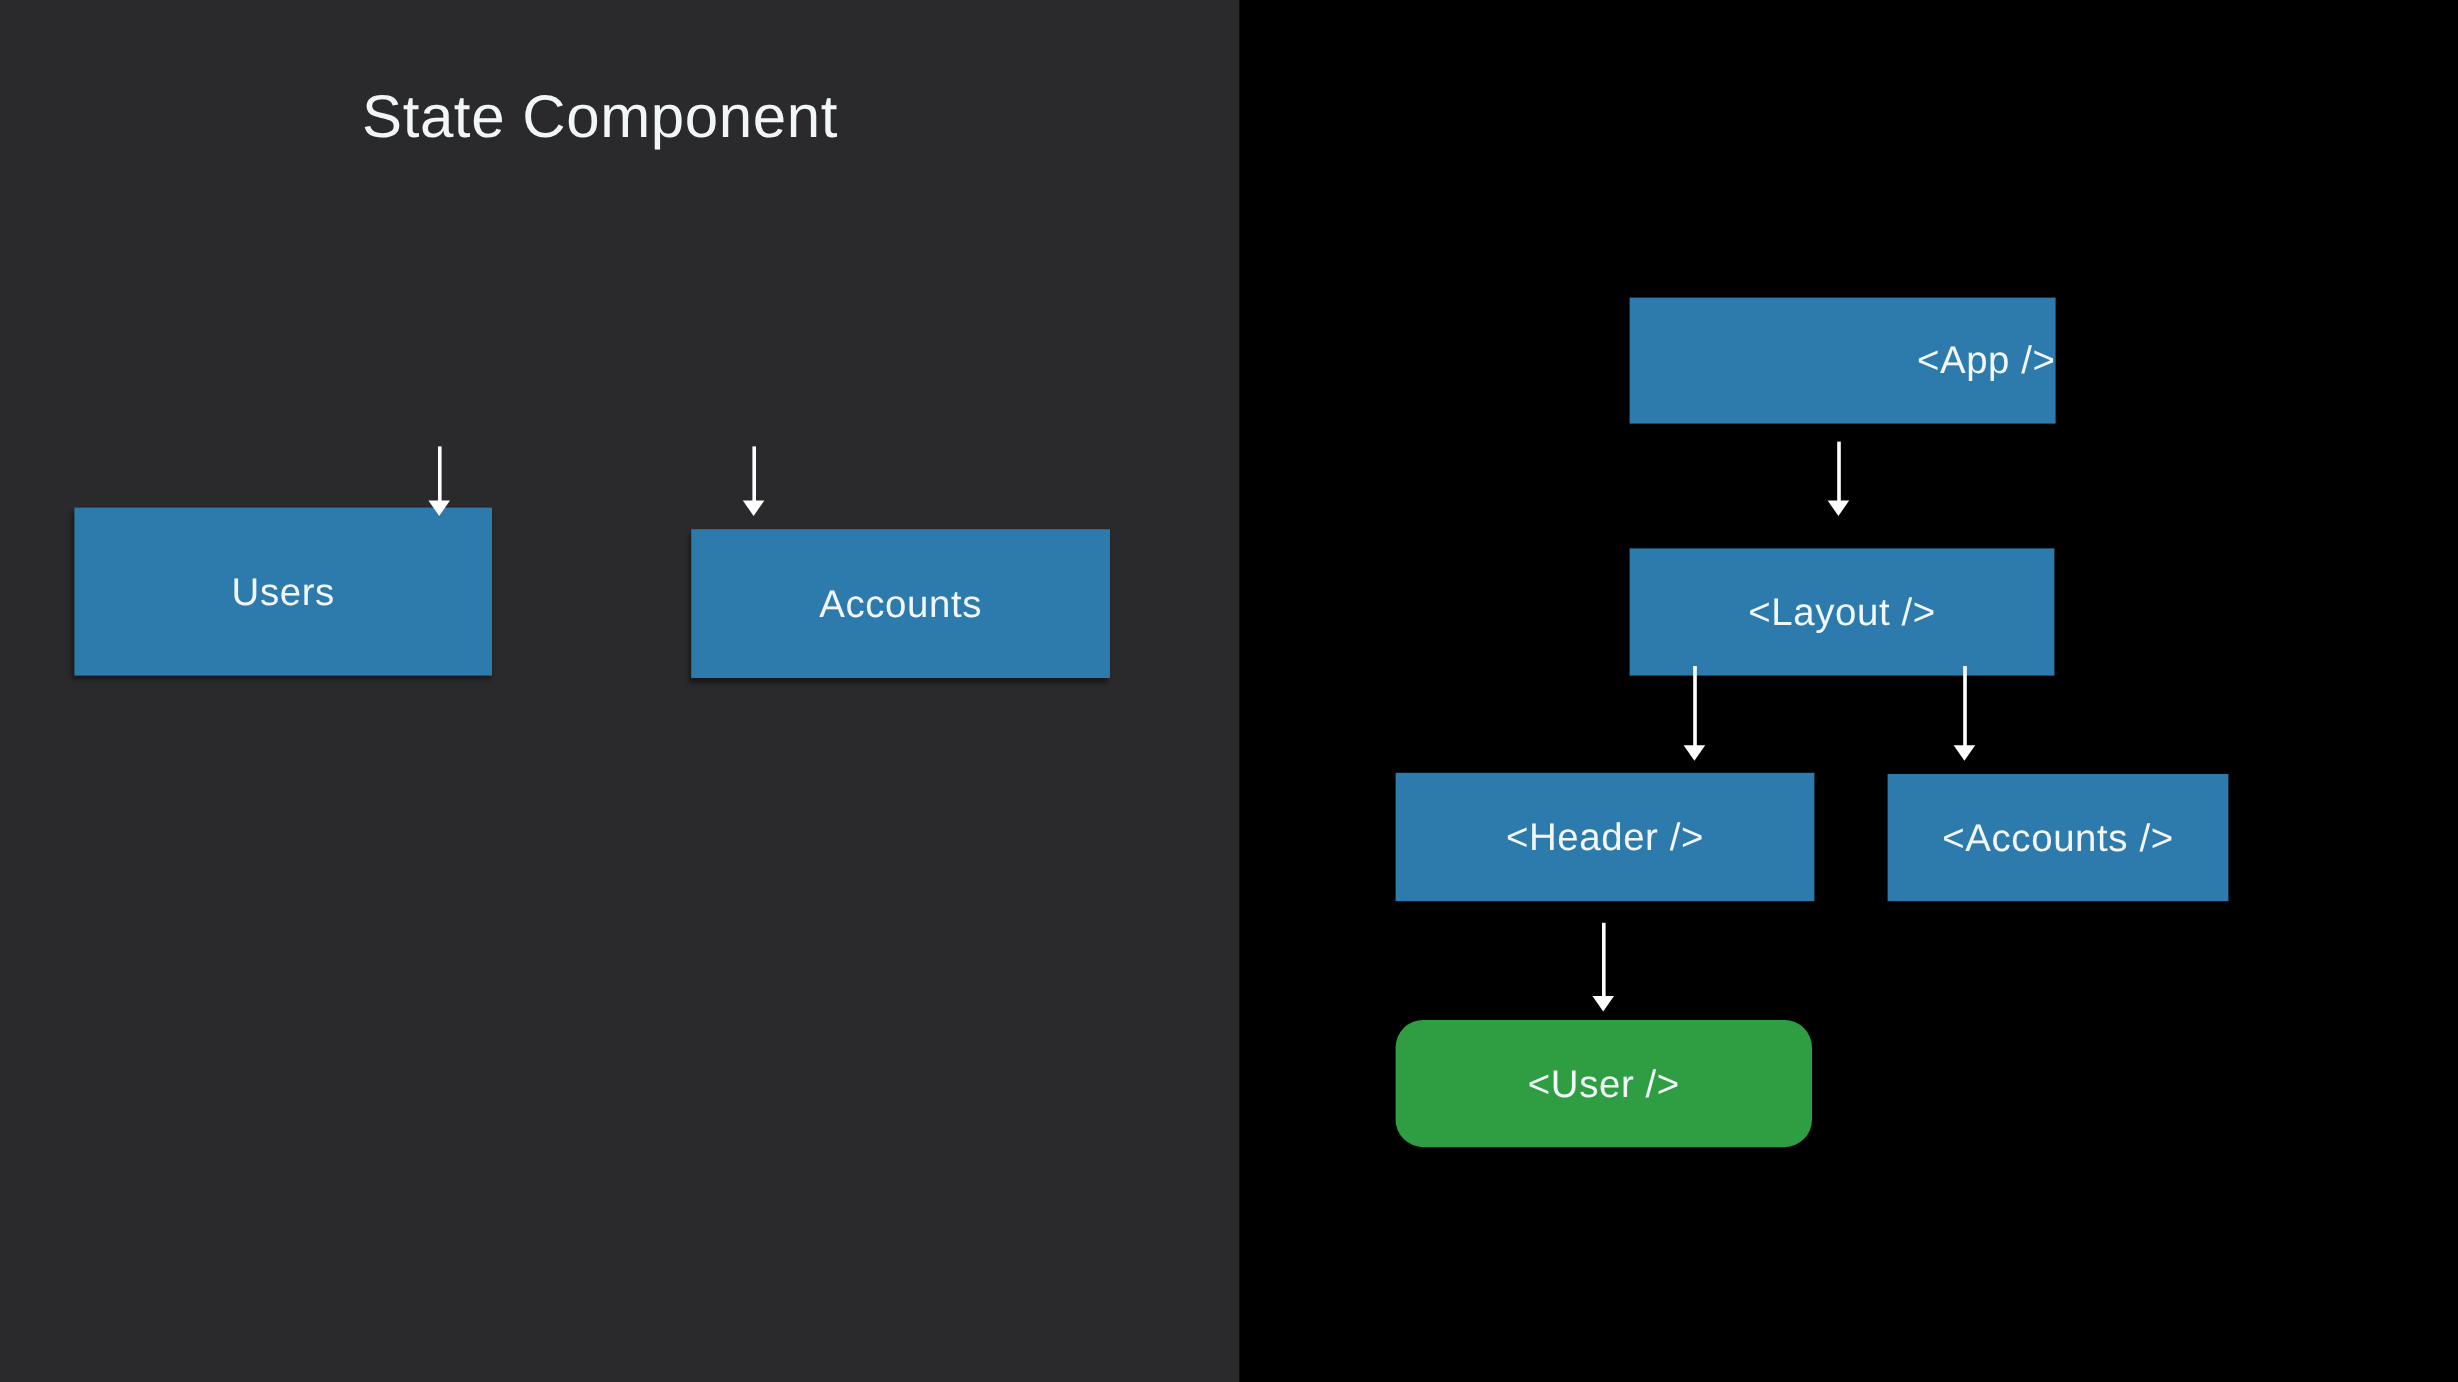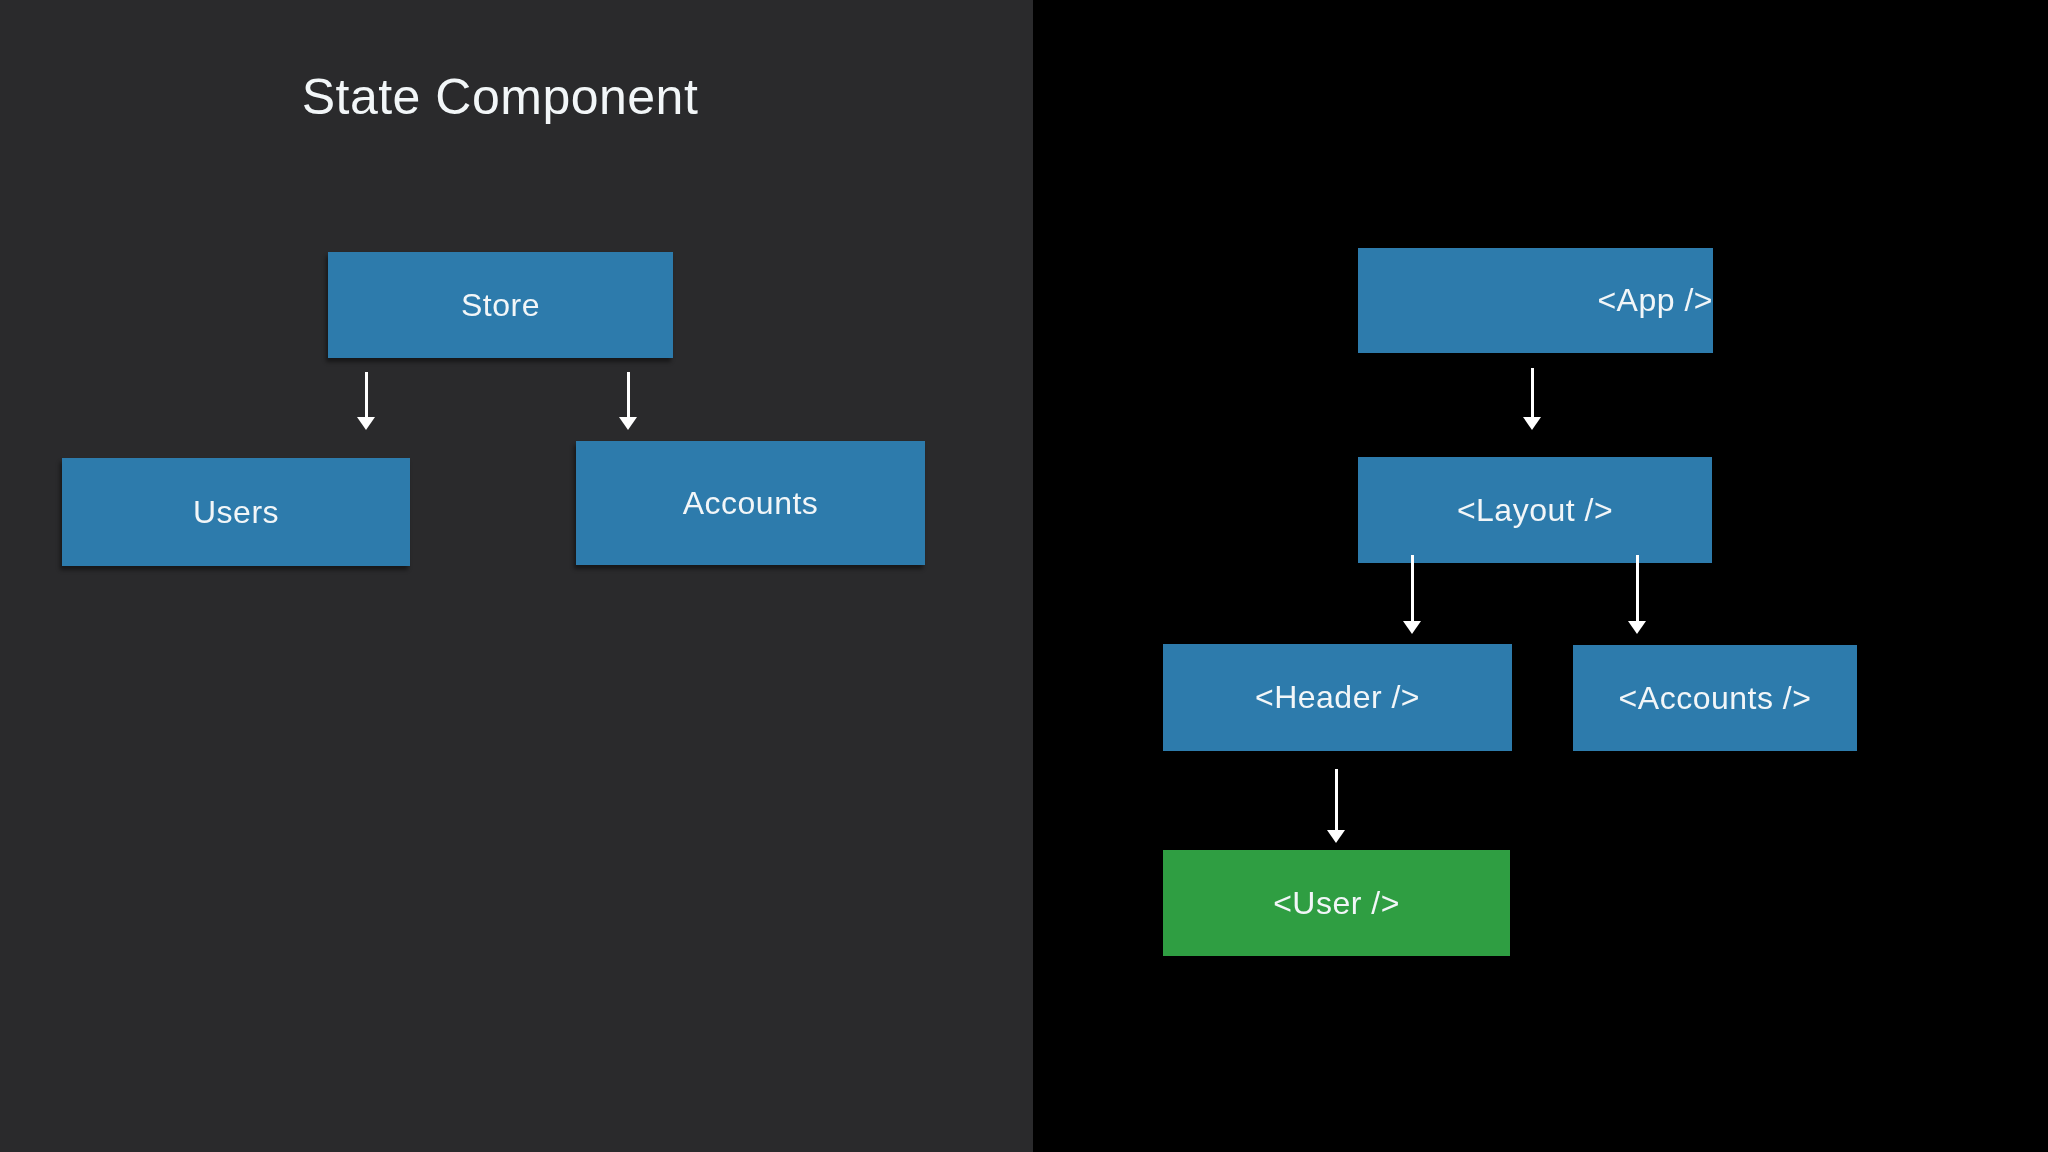--- a/index.html
+++ b/index.html
@@ -66,24 +66,21 @@
 </head>
 <body>
 
 <div class="stage">
 
   <div class="panel panel-left"></div>
   <div class="panel panel-right"></div>
 
   <div class="panel-title left">State Component</div>
 
-  <div class="node" style="left:328px; top:252px; width:345px; height:106px;">
-    <span>Store</span>
-  </div>
-  <div class="node" style="left:62px; top:458px; width:348px; height:108px;">
+  <div class="node" style="left:62px; top:423px; width:348px; height:140px;">
     <span>Users</span>
   </div>
   <div class="node" style="left:576px; top:441px; width:349px; height:124px;">
     <span>Accounts</span>
   </div>
 
   <div class="arrow" style="left:357px; top:372px; height:58px;">
     <div class="shaft"></div>
     <div class="head"></div>
   </div>
@@ -97,21 +94,21 @@
   </div>
   <div class="node" style="left:1358px; top:437px; width:354px; height:106px;margin-top:20px;">
     <span>&lt;Layout /&gt;</span>
   </div>
   <div class="node" style="left:1163px; top:644px; width:349px; height:107px;">
     <span>&lt;Header /&gt;</span>
   </div>
   <div class="node" style="left:1573px; top:645px; width:284px; height:106px;">
     <span>&lt;Accounts /&gt;</span>
   </div>
-  <div class="node green" style="left:1163px; top:850px; width:347px; height:106px;">
+  <div class="node green" style="left:1163px; top:850px; width:347px; height:106px;border-radius:23px;">
     <span>&lt;User /&gt;</span>
   </div>
 
   <div class="arrow" style="left:1523px; top:368px; height:62px;">
     <div class="shaft"></div>
     <div class="head"></div>
   </div>
   <div class="arrow" style="left:1403px; top:555px; height:79px;">
     <div class="shaft"></div>
     <div class="head"></div>

